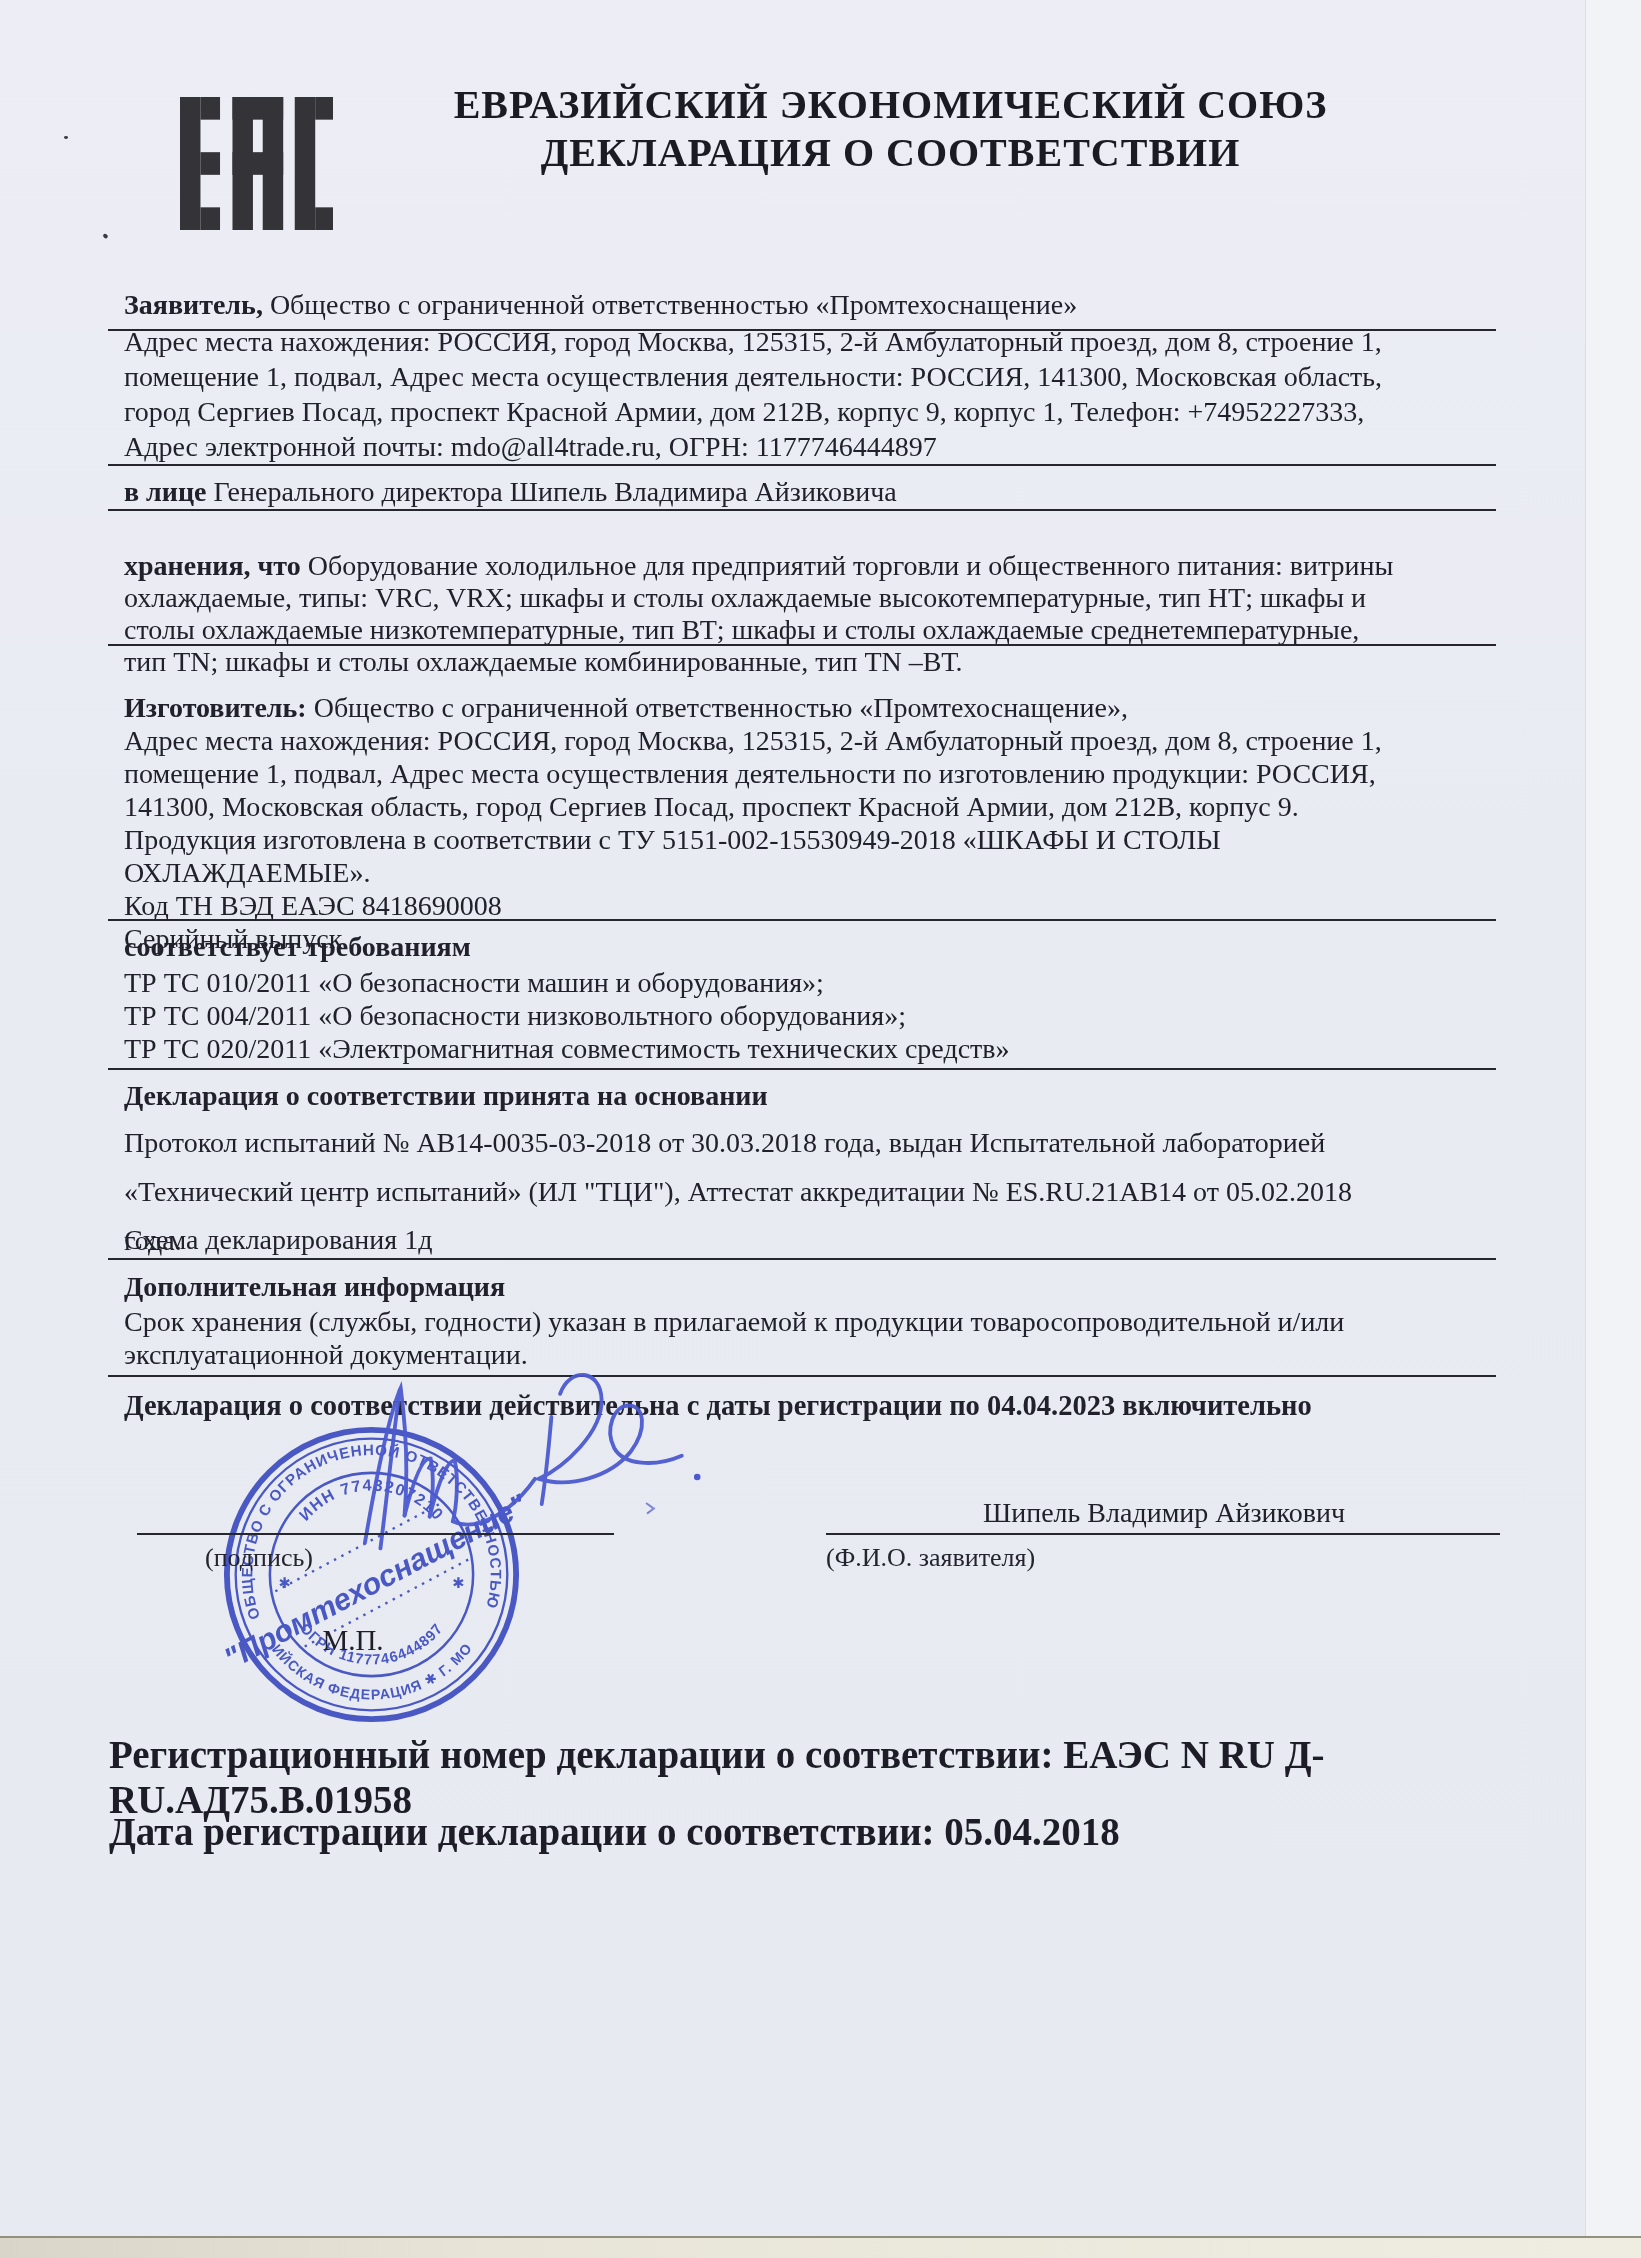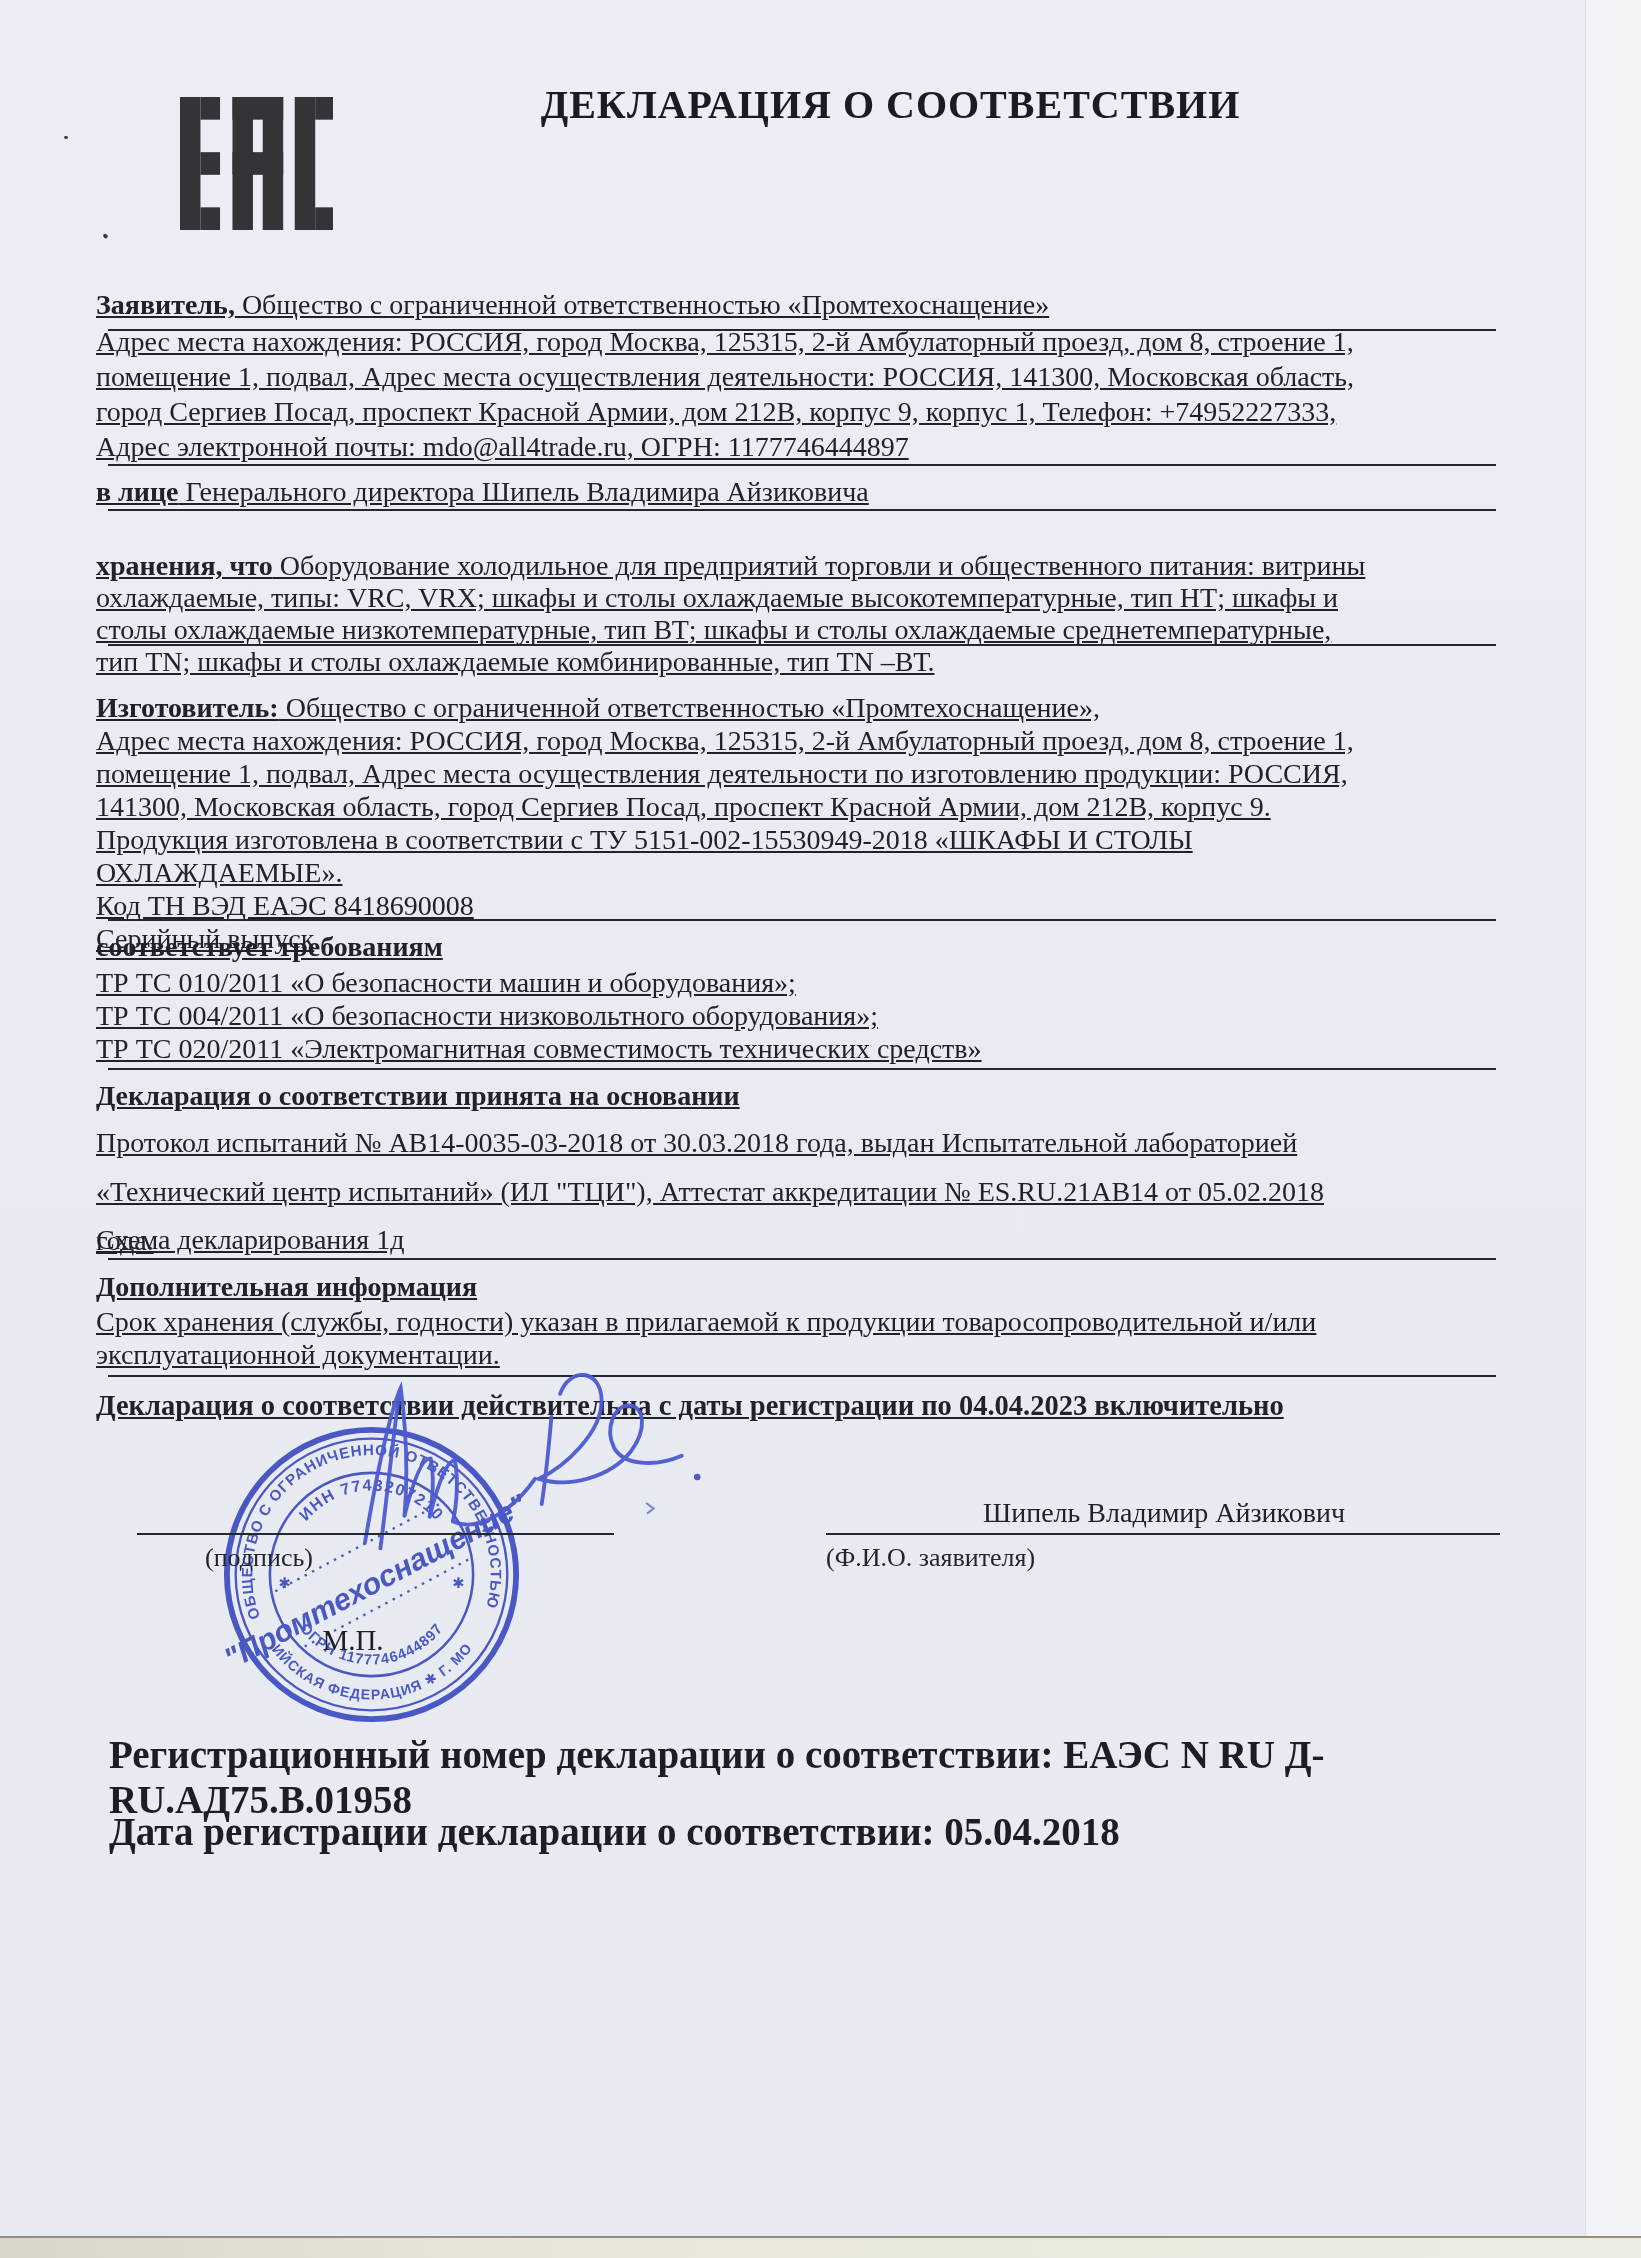--- a/index.html
+++ b/index.html
@@ -14,21 +14,21 @@
   .paper-edge-bottom { position:absolute; left:0; top:2236px; width:1641px; height:22px;
     background:linear-gradient(90deg,#d9d6c9 0%,#e8e5d8 30%,#efede2 100%);
     border-top:2.9px solid #93907f; }
   .speck { position:absolute; background:#3a3a40; border-radius:50%; }
 
   .eac-logo { position:absolute; left:180px; top:97px; }
 
   .titles { position:absolute; left:282px; top:81px; width:1217px; text-align:center;
     font-weight:bold; font-size:40px; line-height:48px; letter-spacing:1px; color:#1b1b24; }
 
-  .sec { position:absolute; left:96px; width:1390px; font-size:28px; line-height:36px;text-decoration:underline; }
+  .sec { position:absolute; left:124px; width:1390px; font-size:28px; line-height:36px; }
   .ml { white-space:pre-line; }
   .lead { font-weight:bold; }
   .bold { font-weight:bold; }
   .hr { position:absolute; left:108px; width:1388px; height:0; border-top:2.4px solid #26262f; }
 
   .sign-line { position:absolute; height:0; border-top:2.4px solid #26262f; }
   .caption { position:absolute; text-align:left; font-size:26px; color:#24242e; }
   .fio-name { position:absolute; text-align:center; font-size:28px; color:#21212b; }
   .mp { position:absolute; text-align:center; font-size:29px; color:#1f1f29; }
 
@@ -58,20 +58,21 @@
       <rect x="186" y="0" width="46" height="270"></rect>
       <rect x="118" y="0" width="114" height="46"></rect>
       <rect x="118" y="112" width="114" height="46"></rect>
       <rect x="258" y="0" width="46" height="270"></rect>
       <rect x="304" y="0" width="40" height="46"></rect>
       <rect x="304" y="224" width="40" height="46"></rect>
     </g>
   </svg>
 
   <div class="titles">
+    <div>ЕВРАЗИЙСКИЙ ЭКОНОМИЧЕСКИЙ СОЮЗ</div>
     <div>ДЕКЛАРАЦИЯ О СООТВЕТСТВИИ</div>
   </div>
 
   <div class="hr" style="top:329px"></div>
   <div class="hr" style="top:464px"></div>
   <div class="hr" style="top:509px"></div>
   <div class="hr" style="top:644px"></div>
   <div class="hr" style="top:919px"></div>
   <div class="hr" style="top:1068px"></div>
   <div class="hr" style="top:1258px"></div>

